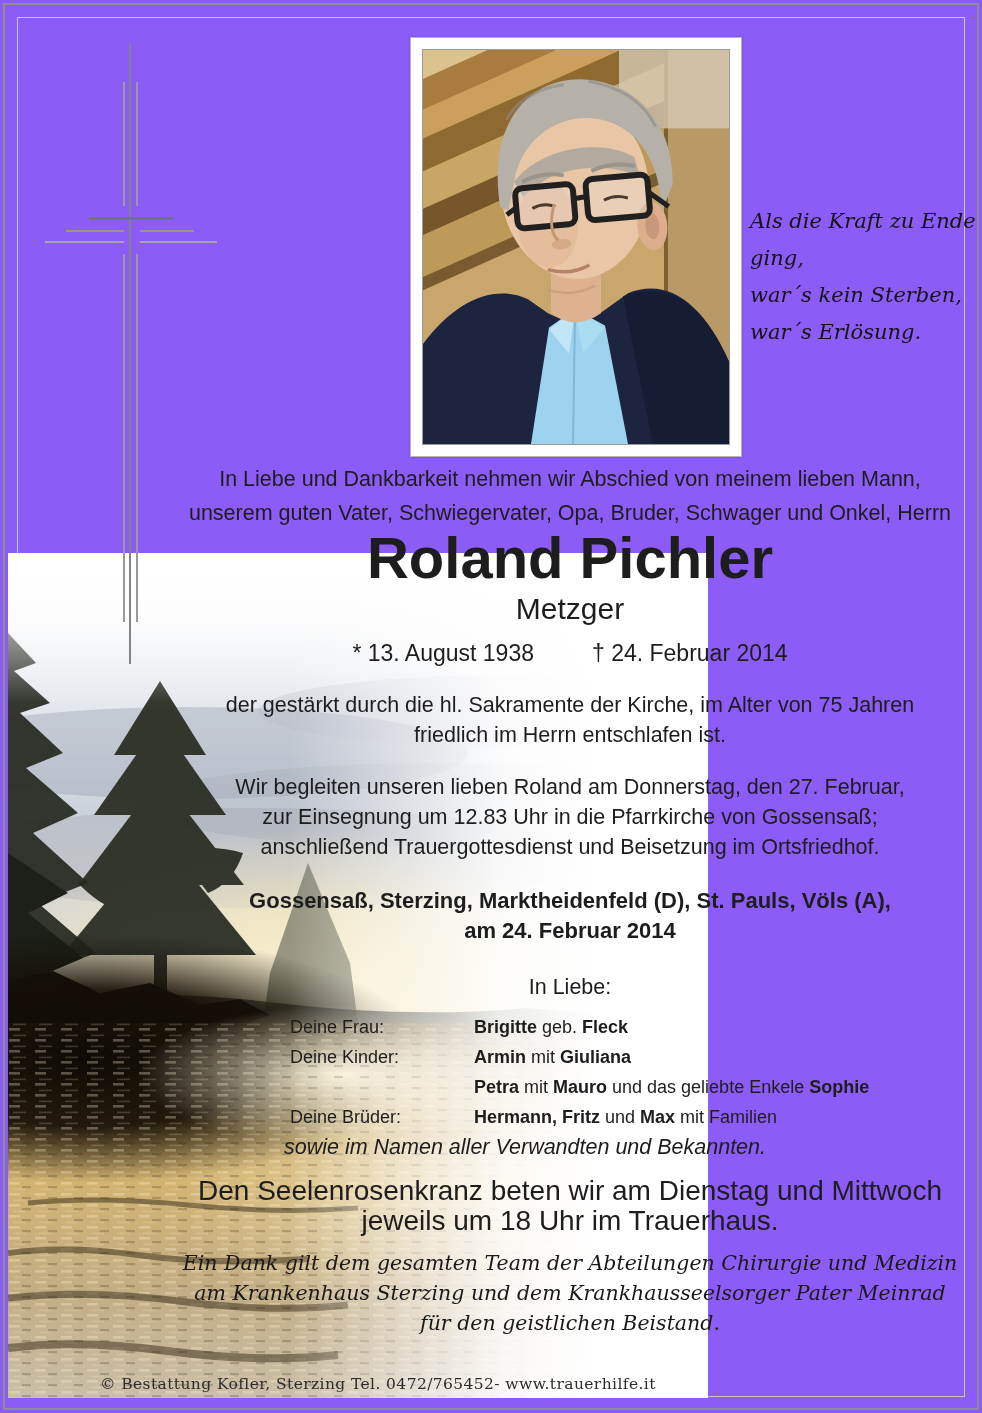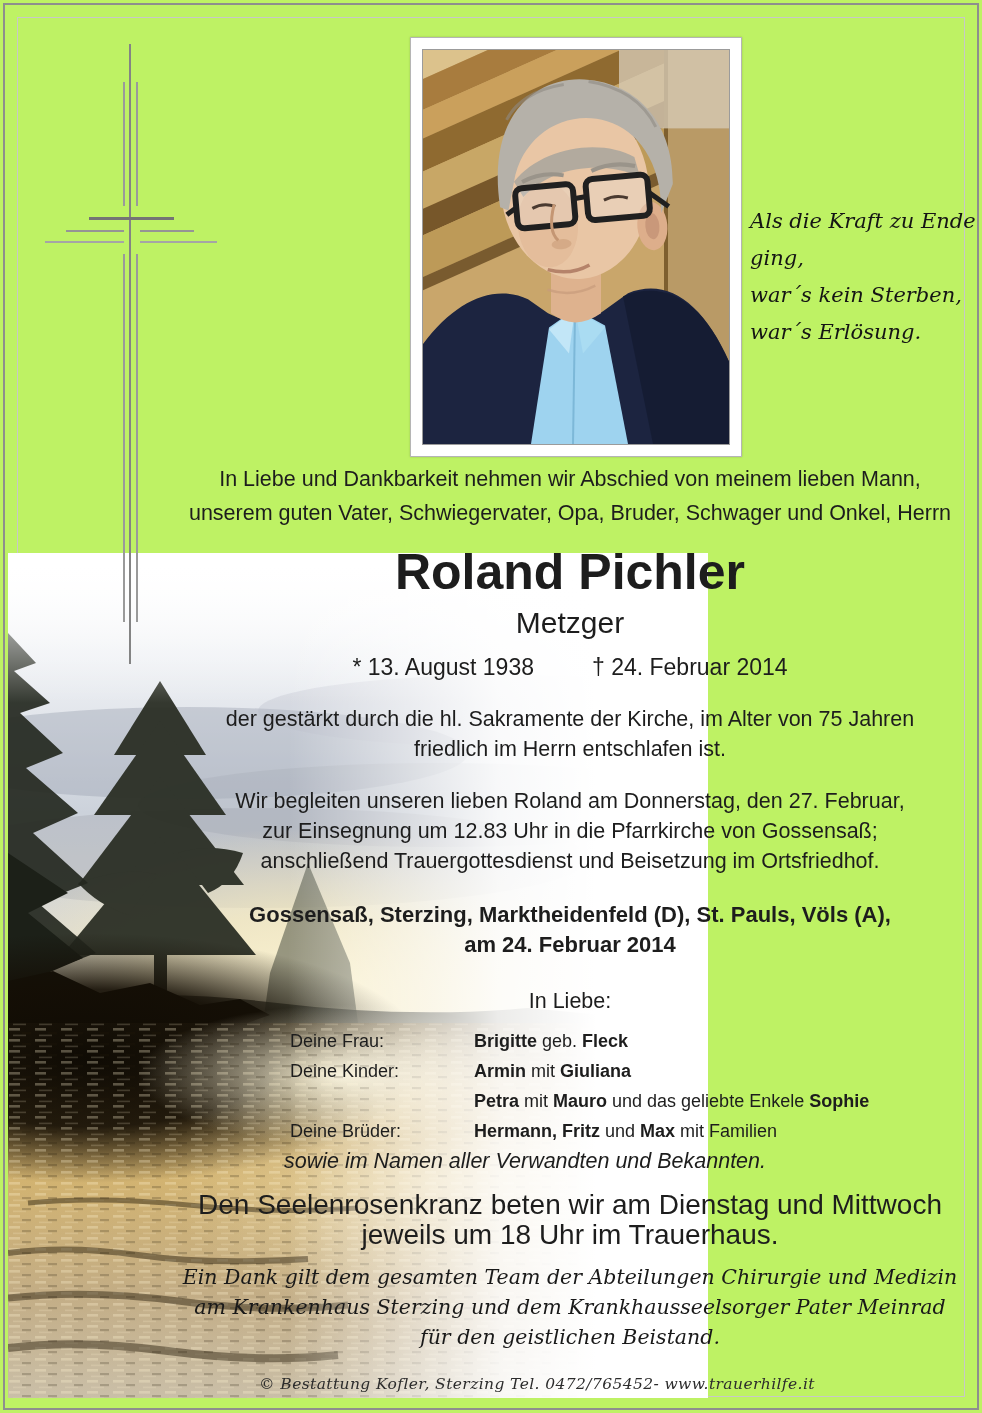--- a/index.html
+++ b/index.html
@@ -1,17 +1,17 @@
 <!DOCTYPE html>
 <html><head>
 <meta charset="utf-8">
 <style>
   html,body{margin:0;padding:0;background:#ffffff;}
   .card{
-    position:relative;width:982px;height:1413px;background:#bef264;overflow:hidden;
+    position:relative;width:982px;height:1413px;background:#8b5cf6;overflow:hidden;
     font-family:"Liberation Sans",sans-serif;color:#1d1d1d;
   }
   
   .frame-outer{position:absolute;left:3px;top:3px;right:3px;bottom:3px;border:2px solid #8e8e8e;z-index:30;pointer-events:none;}
   .frame-inner{position:absolute;left:17px;top:17px;right:17px;bottom:16px;border:1px solid #c8c8c8;z-index:1;pointer-events:none;}
   
   .scene{position:absolute;left:8px;top:553px;width:700px;height:845px;z-index:2;}
   .scene svg{display:block;}
   .scene-fade-top{position:absolute;left:8px;top:553px;width:700px;height:150px;z-index:3;
     background:linear-gradient(to bottom,#ffffff 8%,rgba(255,255,255,0) 100%);}
@@ -25,39 +25,39 @@
     border:1px solid #b5b5b5;box-shadow:0 0 2px rgba(0,0,0,.18);z-index:10;}
   .photo-inner{position:absolute;left:11px;top:11px;right:11px;bottom:11px;border:1px solid #9b9b9b;overflow:hidden;}
   .photo-inner svg{display:block;width:100%;height:100%;}
   
   .quote{position:absolute;left:750px;top:203px;width:228px;z-index:12;
     font-family:"DejaVu Serif","Liberation Serif",serif;font-style:italic;
     font-size:21px;line-height:37px;color:#141414;}
   
   .content{position:absolute;left:170px;top:462px;width:800px;z-index:12;text-align:center;}
   .intro{font-size:21.5px;line-height:34px;}
-  .name{font-size:50px;line-height:56px;font-weight:bold;margin-top:14px;letter-spacing:0;}
+  .name{font-size:58px;line-height:56px;font-weight:bold;letter-spacing:0;}
   .profession{font-size:30px;line-height:34px;margin-top:6px;}
   .dates{font-size:23px;line-height:30px;margin-top:12px;}
   .dates .gap{display:inline-block;width:58px;}
   .para{font-size:21.5px;line-height:30px;margin-top:22px;}
   .places{font-size:22px;line-height:30px;margin-top:24px;font-weight:bold;}
   .inliebe{font-size:21.5px;line-height:30px;margin-top:26px;}
   .family{margin-top:10px;text-align:left;margin-left:120px;font-size:18px;line-height:30px;}
   .fam-row{display:flex;}
   .fam-label{width:184px;flex:0 0 184px;}
   .fam-value{flex:1;}
   .fam-value .b{font-weight:bold;}
   .fam-closing{font-size:21.5px;line-height:30px;text-align:center;transform:translateX(-45px);font-style:italic;}
   .rosary{font-size:28px;line-height:30px;margin-top:14px;}
   .thanks{margin-top:12px;font-family:"DejaVu Serif","Liberation Serif",serif;font-style:italic;
     font-size:20.5px;line-height:30px;color:#191919;}
   
-  .footer{position:absolute;left:112px;right:20px;top:1375px;z-index:12;text-align:center;
-    font-family:"DejaVu Serif","Liberation Serif",serif;font-style:italic;
+  .footer{position:absolute;left:100px;right:20px;top:1375px;z-index:12;
+    font-family:"DejaVu Serif","Liberation Serif",serif;
     font-size:15.5px;letter-spacing:.4px;color:#2c2c2c;}
 </style>
 </head>
 <body>
 
 <div class="card">
 
   <div class="scene">
     <svg width="700" height="845" viewBox="0 0 700 845" xmlns="http://www.w3.org/2000/svg">
       <defs>

